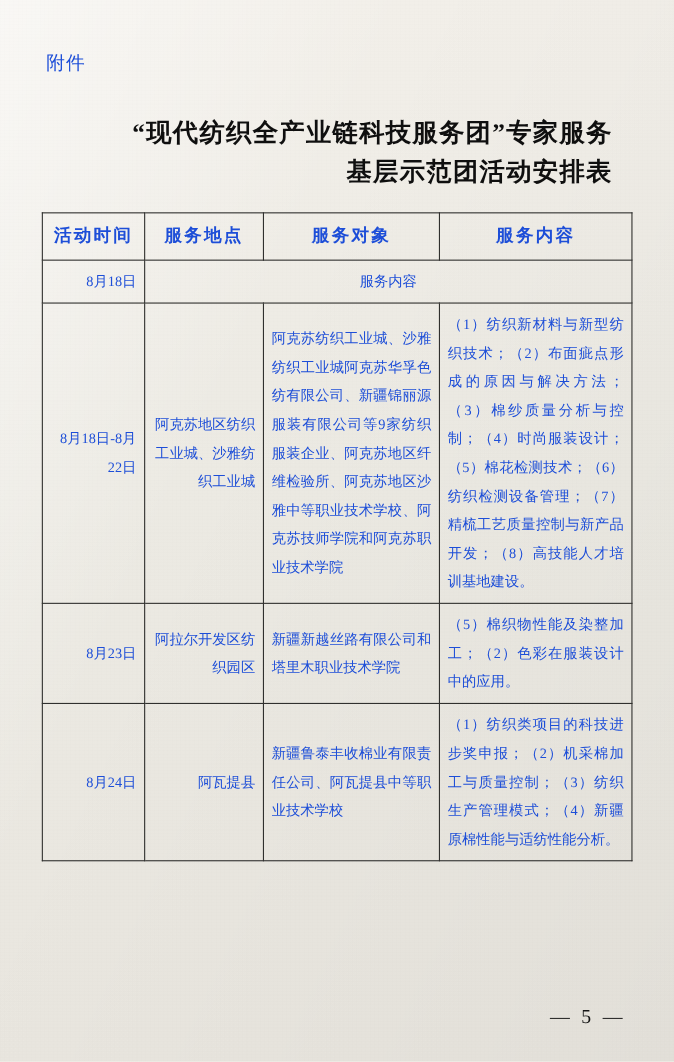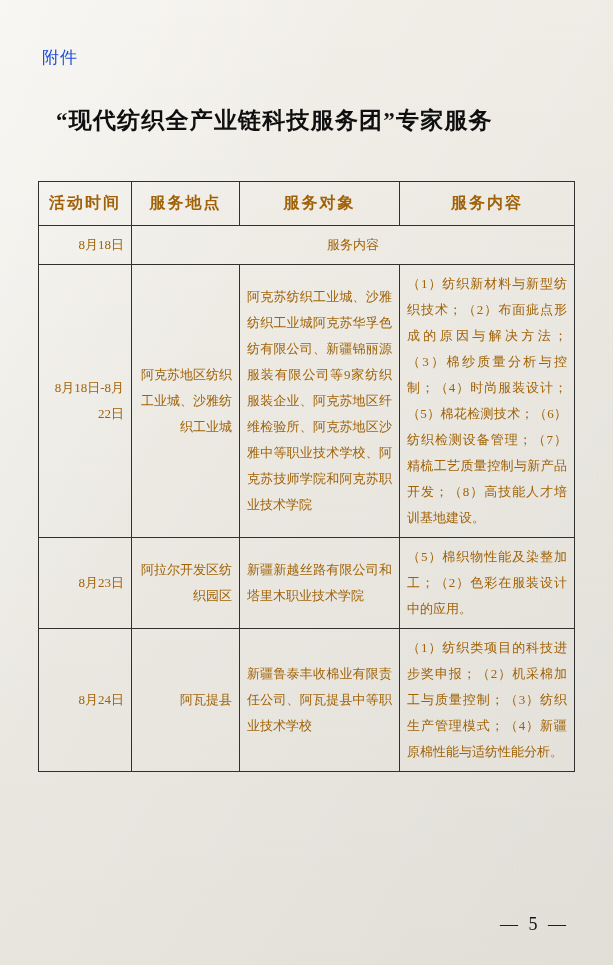--- a/index.html
+++ b/index.html
@@ -40,37 +40,37 @@
     padding: 46px 38px 10px 38px;
   }
   .attachment-label {
     font-size: 17px;
     letter-spacing: 1px;
     margin-left: 4px;
     margin-bottom: 34px;
     color: #1d4ed8;
   }
   .doc-title {
-    text-align: left;
+    text-align: right;
     font-weight: bold;
     font-size: 23px;
     line-height: 1.58;
     letter-spacing: 1.2px;
     color: #0f0f0f;
-    margin: 0 18px 42px 18px;
+    margin: 0 18px 17px 18px;
     font-family: "Liberation Serif", "DejaVu Serif", serif;
   }
   .doc-title .line2 { display: block; }
 
   table.schedule {
     width: 100%;
     border-collapse: collapse;
     table-layout: fixed;
     font-size: 13px;
-    color: #a16207;
+    color: #1d4ed8;
   }
   table.schedule th,
   table.schedule td {
     border: 1px solid #30302e;
     vertical-align: middle;
     padding: 6px 7px;
     line-height: 2.0;
   }
   table.schedule th {
     font-weight: bold;
@@ -111,20 +111,21 @@
 
 <div class="paper"></div>
 <div class="grain"></div>
 
 <div class="page">
 
   <div class="attachment-label">附件</div>
 
   <div class="doc-title">
     <span>“现代纺织全产业链科技服务团”专家服务</span>
+    <span class="line2">基层示范团活动安排表</span>
   </div>
 
   <table class="schedule">
     <colgroup>
       <col class="col-time">
       <col class="col-place">
       <col class="col-target">
       <col class="col-content">
     </colgroup>
     <thead>

